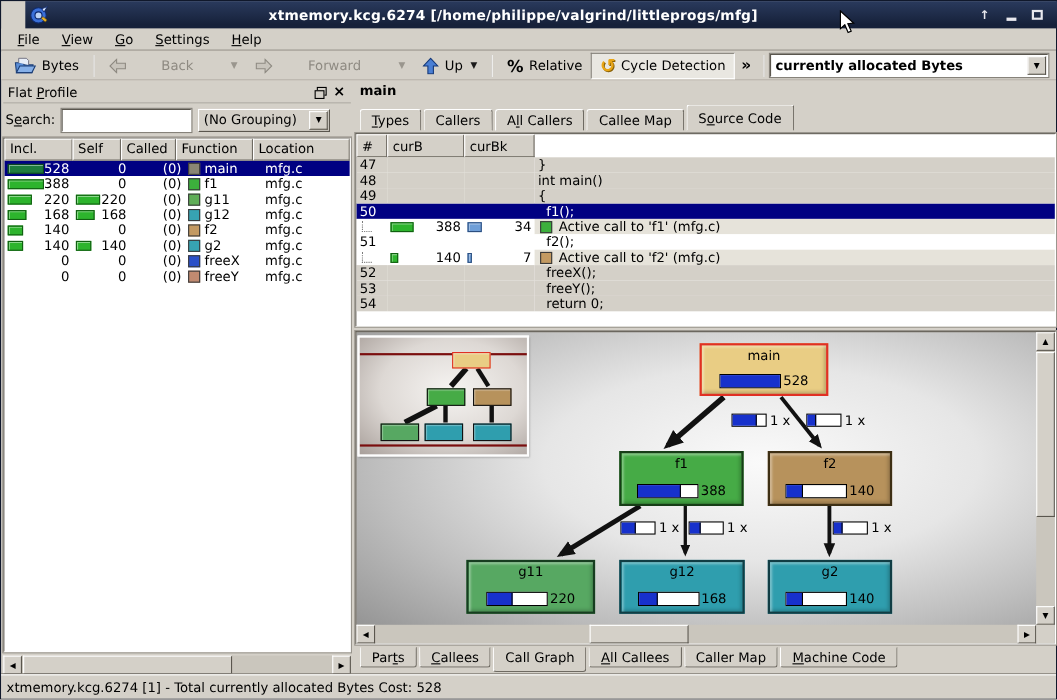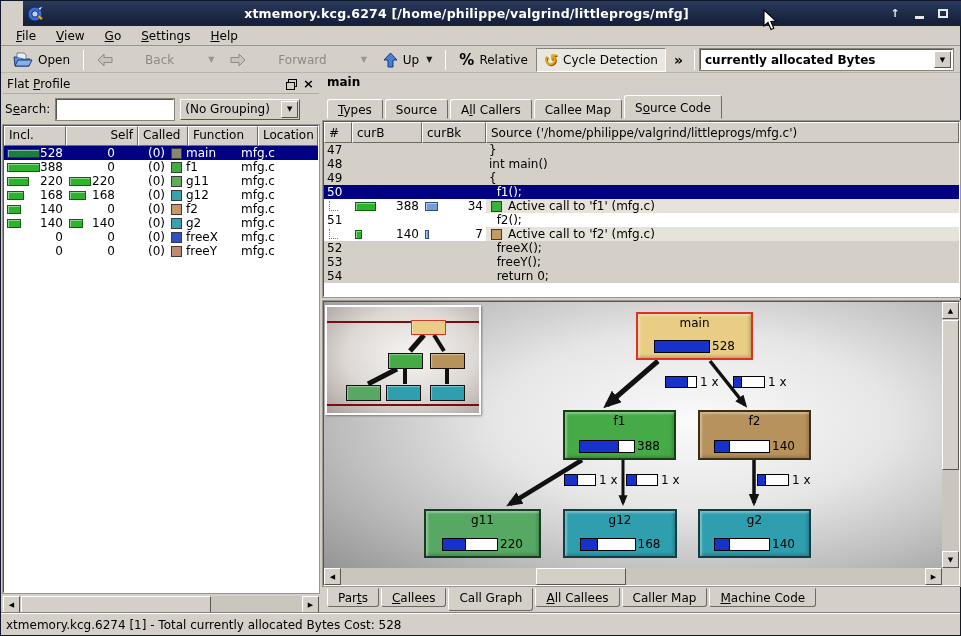--- a/index.html
+++ b/index.html
@@ -154,21 +154,21 @@
       <div class="menu-item"><u>H</u>elp</div>
     </div>
 
   <div class="toolbar">
     <div class="tbtn">
       <svg width="20" height="17" viewBox="0 0 20 17">
         <path d="M2 15 L1 6 L8 6 L9 8 L17 8 L16 15 Z" fill="#5b8ed6" stroke="#1c3f78"></path>
         <path d="M4 6 L4 2 L11 2 L13 4 L13 8" fill="#e8eef8" stroke="#667" stroke-width="0.8"></path>
         <path d="M2 15 L5 9 L19 9 L16 15 Z" fill="#86b0e8" stroke="#1c3f78"></path>
       </svg>
-      <span>Open</span>
+      <span>Bytes</span>
     </div>
     <div class="tsep"></div>
     <div class="tbtn disabled">
       <svg width="16" height="14" viewBox="0 0 16 14">
         <path d="M7 1 L1 7 L7 13 L7 9.5 L15 9.5 L15 4.5 L7 4.5 Z" fill="#c8c4bc" stroke="#8e8a82"></path>
         </svg>
       <span>Back</span>
       <span class="ddarrow disabled">▼</span>
     </div>
     <div class="tbtn disabled">
@@ -212,21 +212,21 @@
       <label id="fp-search-label">S<u>e</u>arch:</label>
       <input class="search-input" value="" style="">
       <div class="grp-combo">
         <span class="val">(No Grouping)</span>
         <span class="combo-btn">▼</span>
       </div>
     </div>
     <div class="fp-frame">
       <div class="fp-head" id="fp-head">
           <div class="hcell" style="width: 62px;">Incl.</div>
-          <div class="hcell" style="width: 72px; text-align: right;">Self</div>
+          <div class="hcell" style="width: 44px;">Self</div>
           <div class="hcell" style="width: 50px;">Called</div>
           <div class="hcell" style="width: 70px;">Function</div>
           <div class="hcell" style="flex: 1 1 0%;">Location</div>
         </div>
       <div id="fp-rows">
           <div class="fp-row sel">
             <div class="fcell num" style="width: 62px;">
               <div class="bar dark" style="width: 52px; margin-right: auto;"></div>
               <span>528</span>
             </div>
@@ -352,31 +352,30 @@
       <span class="sbtn">◀</span>
       <span class="sthumb" style="width:190px; margin-left:1px;"></span>
       <span class="sbtn" style="margin-left:auto;">▶</span>
     </div>
   </div>
 
   <div class="right">
     <div class="fn-title">main</div>
     <div class="tabs" id="src-tabs">
         <div class="tab"><u>T</u>ypes</div>
-        <div class="tab">Source</div>
+        <div class="tab">Callers</div>
         <div class="tab">A<u>l</u>l Callers</div>
         <div class="tab">Callee Map</div>
         <div class="tab active">S<u>o</u>urce Code</div>
       </div>
     <div class="src-frame">
       <div class="src-head" id="src-head">
           <div class="hcell c-num" style="display: flex; align-items: center;">#</div>
           <div class="hcell c-curb" style="display: flex; align-items: center;">curB</div>
           <div class="hcell c-curbk" style="display: flex; align-items: center;">curBk</div>
-          <div class="hcell c-src" style="display: flex; align-items: center;">Source ('/home/philippe/valgrind/littleprogs/mfg.c')</div>
         </div>
       <div id="src-rows">
           <div class="src-row">
             <div class="scell c-num bg-grey">47</div>
             <div class="scell c-curb bg-grey"></div>
             <div class="scell c-curbk bg-grey"></div>
             <div class="scell c-src bg-grey">}</div>
           </div>
           <div class="src-row">
             <div class="scell c-num bg-grey">48</div>

